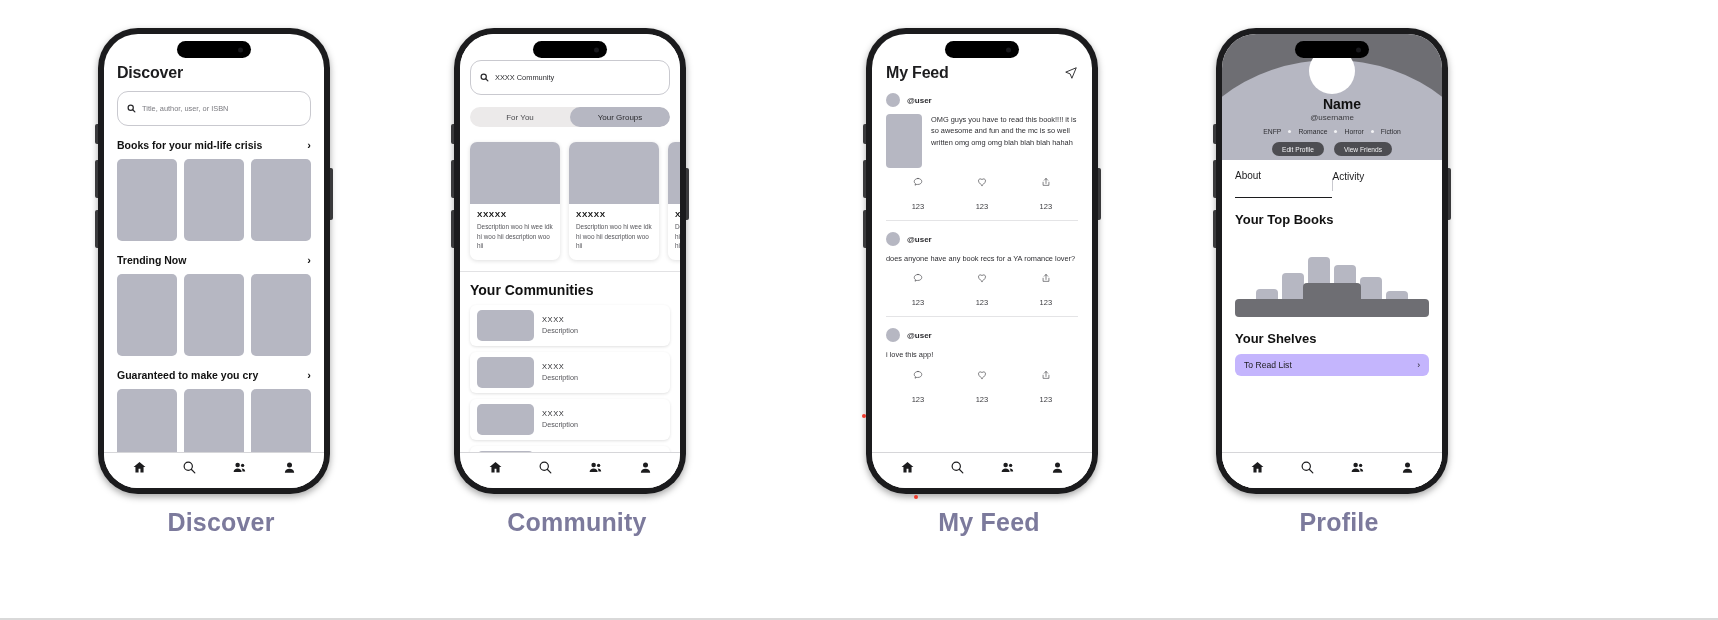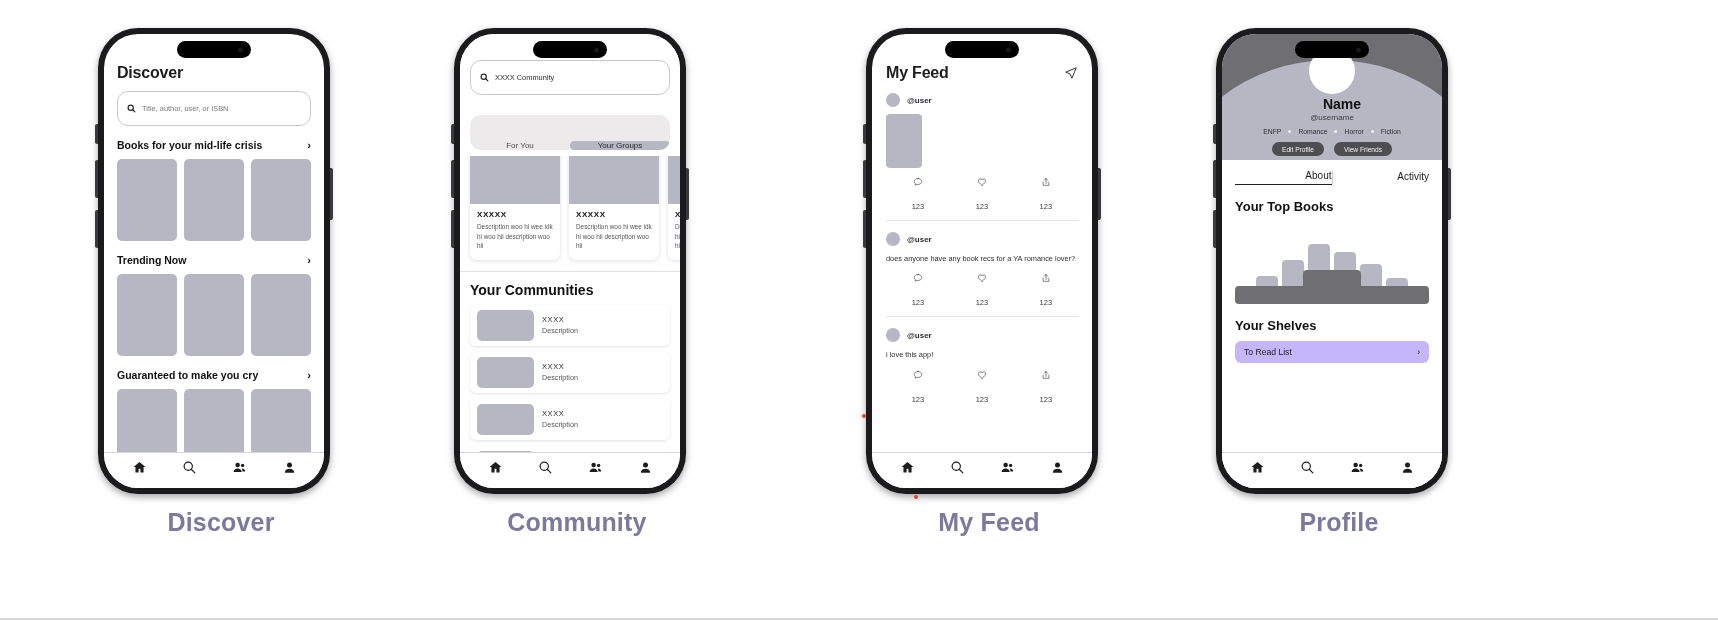--- a/index.html
+++ b/index.html
@@ -158,24 +158,23 @@
   
   .p2-top {
     position: absolute; top: 0; left: 0; right: 0;
     padding: 26px 10px 6px;
     background: #fff; z-index: 12;
   }
   .p2-segment {
     display: flex;
     background: #eceaea;
     border-radius: 11px;
-    height: 35px;
-    margin-top: 20px;
+    height: 20px;
+    margin-top: 12px;
     overflow: hidden;
-    align-items: flex-end;
   }
   .seg {
     flex: 1; display: flex; align-items: center; justify-content: center;
     font-size: 8px; color: #4a4a4e;
     border-radius: 11px;
   }
   .seg.active { background: #b6b7c2; color: #2a2a2e; }
   .p2-scroll {
     position: absolute; top: 84px; left: 0; right: 0; bottom: 36px;
     padding: 0 10px;
@@ -272,22 +271,22 @@
   }
   .p4-sheet {
     position: absolute; top: 126px; left: 0; right: 0; bottom: 0;
     background: #fff;
     border-radius: 14px 14px 0 0;
     padding: 10px 13px 0;
     overflow: hidden;
   }
   .p4-tabs { display: flex; align-items: center; justify-content: center; gap: 0; }
   .p4-tabs .t {
-    flex: 1; text-align: right; font-size: 10px; color: #1c1c1e;
-    padding-bottom: 3px;
+    flex: 1; text-align: left; font-size: 10px; color: #1c1c1e;
+    padding-bottom: 16px;
   }
   .p4-tabs .t.active { border-bottom: 1.5px solid #1c1c1e; font-weight: 400; }
   .p4-tabs .vline { width: 1px; height: 13px; background: #c9c9cf; }
   .p4-sec { font-size: 13px; font-weight: 700; color: #111; margin-top: 14px; }
   .chart { position: relative; height: 78px; margin-top: 12px; }
   .chart .bars {
     position: absolute; bottom: 0; left: 0; right: 0;
     display: flex; align-items: flex-end; justify-content: center; gap: 4px;
   }
   .chart .bar { width: 22px; background: #b6b7c2; border-radius: 4px; }
@@ -511,20 +510,21 @@
                 </svg>
             </div>
 
             <div class="post">
               <div class="post-user">
                 <div class="av"></div>
                 <div class="nm">@user</div>
               </div>
               <div class="post-main">
                 <div class="post-img"></div>
+                <div class="post-txt">OMG guys you have to read this book!!!! it is so awesome and fun and the mc is so well written omg omg omg blah blah blah hahah</div>
               </div>
               <div class="post-actions">
                 <div class="act">
                   <svg viewBox="0 0 24 24">
                       <path d="M12 3.5c5 0 9 3.2 9 7.2s-4 7.2-9 7.2a11 11 0 0 1-2.6-.3l-4.6 2 1.3-3.4C4 14.9 3 13 3 10.7c0-4 4-7.2 9-7.2z"></path>
                     </svg>
                   <span class="n">123</span>
                 </div>
                 <div class="act">
                   <svg viewBox="0 0 24 24">

